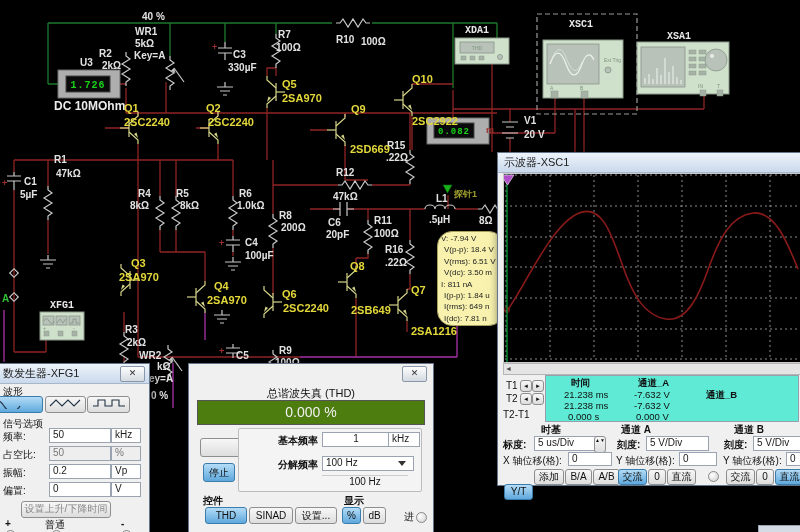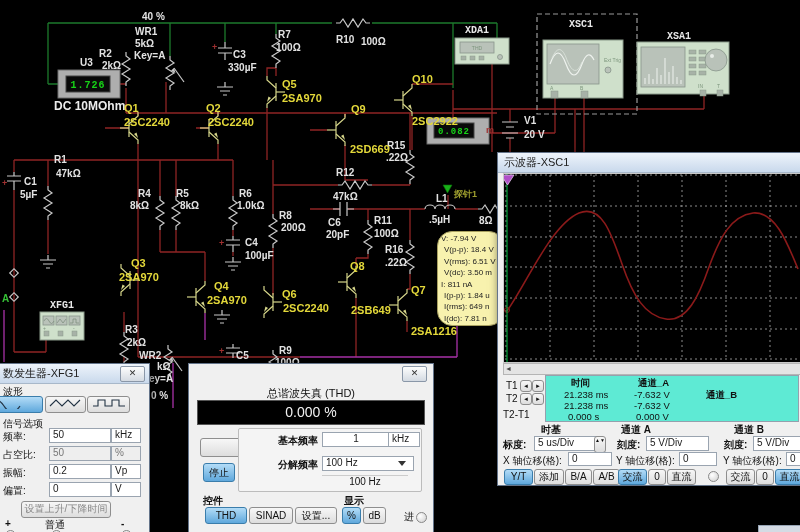--- a/index.html
+++ b/index.html
@@ -371,21 +371,21 @@
   <div class="lbl" style="left:78px;top:154px;">普通</div>
   <div class="lbl" style="left:154px;top:154px;font-weight:bold;">-</div>
   <div class="radio" style="left:38px;top:166px;"></div>
   <div class="radio" style="left:84px;top:166px;"></div>
   <div class="radio" style="left:154px;top:166px;"></div>
 </div>
 
 <div class="win" style="left:188px;top:363px;width:244px;height:172px;z-index:3;">
   <div class="closebtn" style="right:6px;">✕</div>
   <div class="lbl" style="left:0;top:22px;width:244px;text-align:center;font-size:11px;">总谐波失真 (THD)</div>
-  <div style="position:absolute;left:8px;top:36px;width:226px;height:23px;background:#000000;border:1px solid #555;color:#f2f2f2;font-size:14px;text-align:center;line-height:23px;">0.000 %</div>
+  <div style="position:absolute;left:8px;top:36px;width:226px;height:23px;background:#4d7c0f;border:1px solid #555;color:#f2f2f2;font-size:14px;text-align:center;line-height:23px;">0.000 %</div>
   <div class="btn" style="left:11px;top:74px;width:34px;height:17px;line-height:17px;padding-left:44px;">开始</div>
   <div class="btn on" style="left:14px;top:99px;width:30px;height:17px;line-height:17px;">停止</div>
   <div class="grp" style="left:49px;top:64px;width:182px;height:62px;background:#f4f4f4;"></div>
   <div class="lbl" style="left:89px;top:70px;font-weight:bold;">基本频率</div>
   <div class="fld" style="left:133px;top:68px;width:60px;height:13px;text-align:center;">1</div>
   <div class="fld" style="left:199px;top:68px;width:24px;height:13px;">kHz</div>
   <div class="lbl" style="left:89px;top:94px;font-weight:bold;">分解频率</div>
   <div class="fld" style="left:133px;top:92px;width:84px;height:13px;">100 Hz</div>
   <div style="position:absolute;left:209px;top:97px;width:0;height:0;border-left:4px solid transparent;border-right:4px solid transparent;border-top:5px solid #333;"></div>
   <div class="lbl" style="left:133px;top:111px;width:86px;text-align:center;border-top:1px solid #ccc;">100 Hz</div>
@@ -437,21 +437,21 @@
   <div class="btn" style="left:22px;top:240px;width:10px;height:10px;font-size:6px;line-height:10px;">◄</div>
   <div class="btn" style="left:34px;top:240px;width:10px;height:10px;font-size:6px;line-height:10px;">►</div>
   <div class="lbl" style="left:5px;top:256px;">T2-T1</div>
 
   <div class="lbl" style="left:11px;top:270px;font-weight:bold;padding-left:32px;">时基</div>
   <div class="lbl" style="left:5px;top:285px;font-weight:bold;">标度:</div>
   <div class="fld" style="left:36px;top:283px;width:56px;height:13px;">5 us/Div</div>
   <div class="btn" style="left:96px;top:283px;width:10px;height:15px;font-size:5px;line-height:7px;">▲▼</div>
   <div class="lbl" style="left:5px;top:301px;">X 轴位移(格):</div>
   <div class="fld" style="left:70px;top:299px;width:36px;height:12px;">0</div>
-  <div class="btn on" style="left:6px;top:316px;width:27px;height:14px;line-height:14px;">Y/T</div>
+  <div class="btn on" style="left:6px;top:331px;width:27px;height:14px;line-height:14px;">Y/T</div>
   <div class="btn" style="left:36px;top:316px;width:28px;height:14px;line-height:14px;">添加</div>
   <div class="btn" style="left:67px;top:316px;width:25px;height:14px;line-height:14px;">B/A</div>
   <div class="btn" style="left:95px;top:316px;width:25px;height:14px;line-height:14px;">A/B</div>
 
   <div class="lbl" style="left:123px;top:270px;font-weight:bold;">通道 A</div>
   <div class="lbl" style="left:119px;top:285px;font-weight:bold;">刻度:</div>
   <div class="fld" style="left:148px;top:283px;width:55px;height:13px;">5 V/Div</div>
   <div class="lbl" style="left:118px;top:301px;">Y 轴位移(格):</div>
   <div class="fld" style="left:181px;top:299px;width:30px;height:12px;">0</div>
   <div class="btn on" style="left:120px;top:316px;width:27px;height:14px;line-height:14px;">交流</div>

